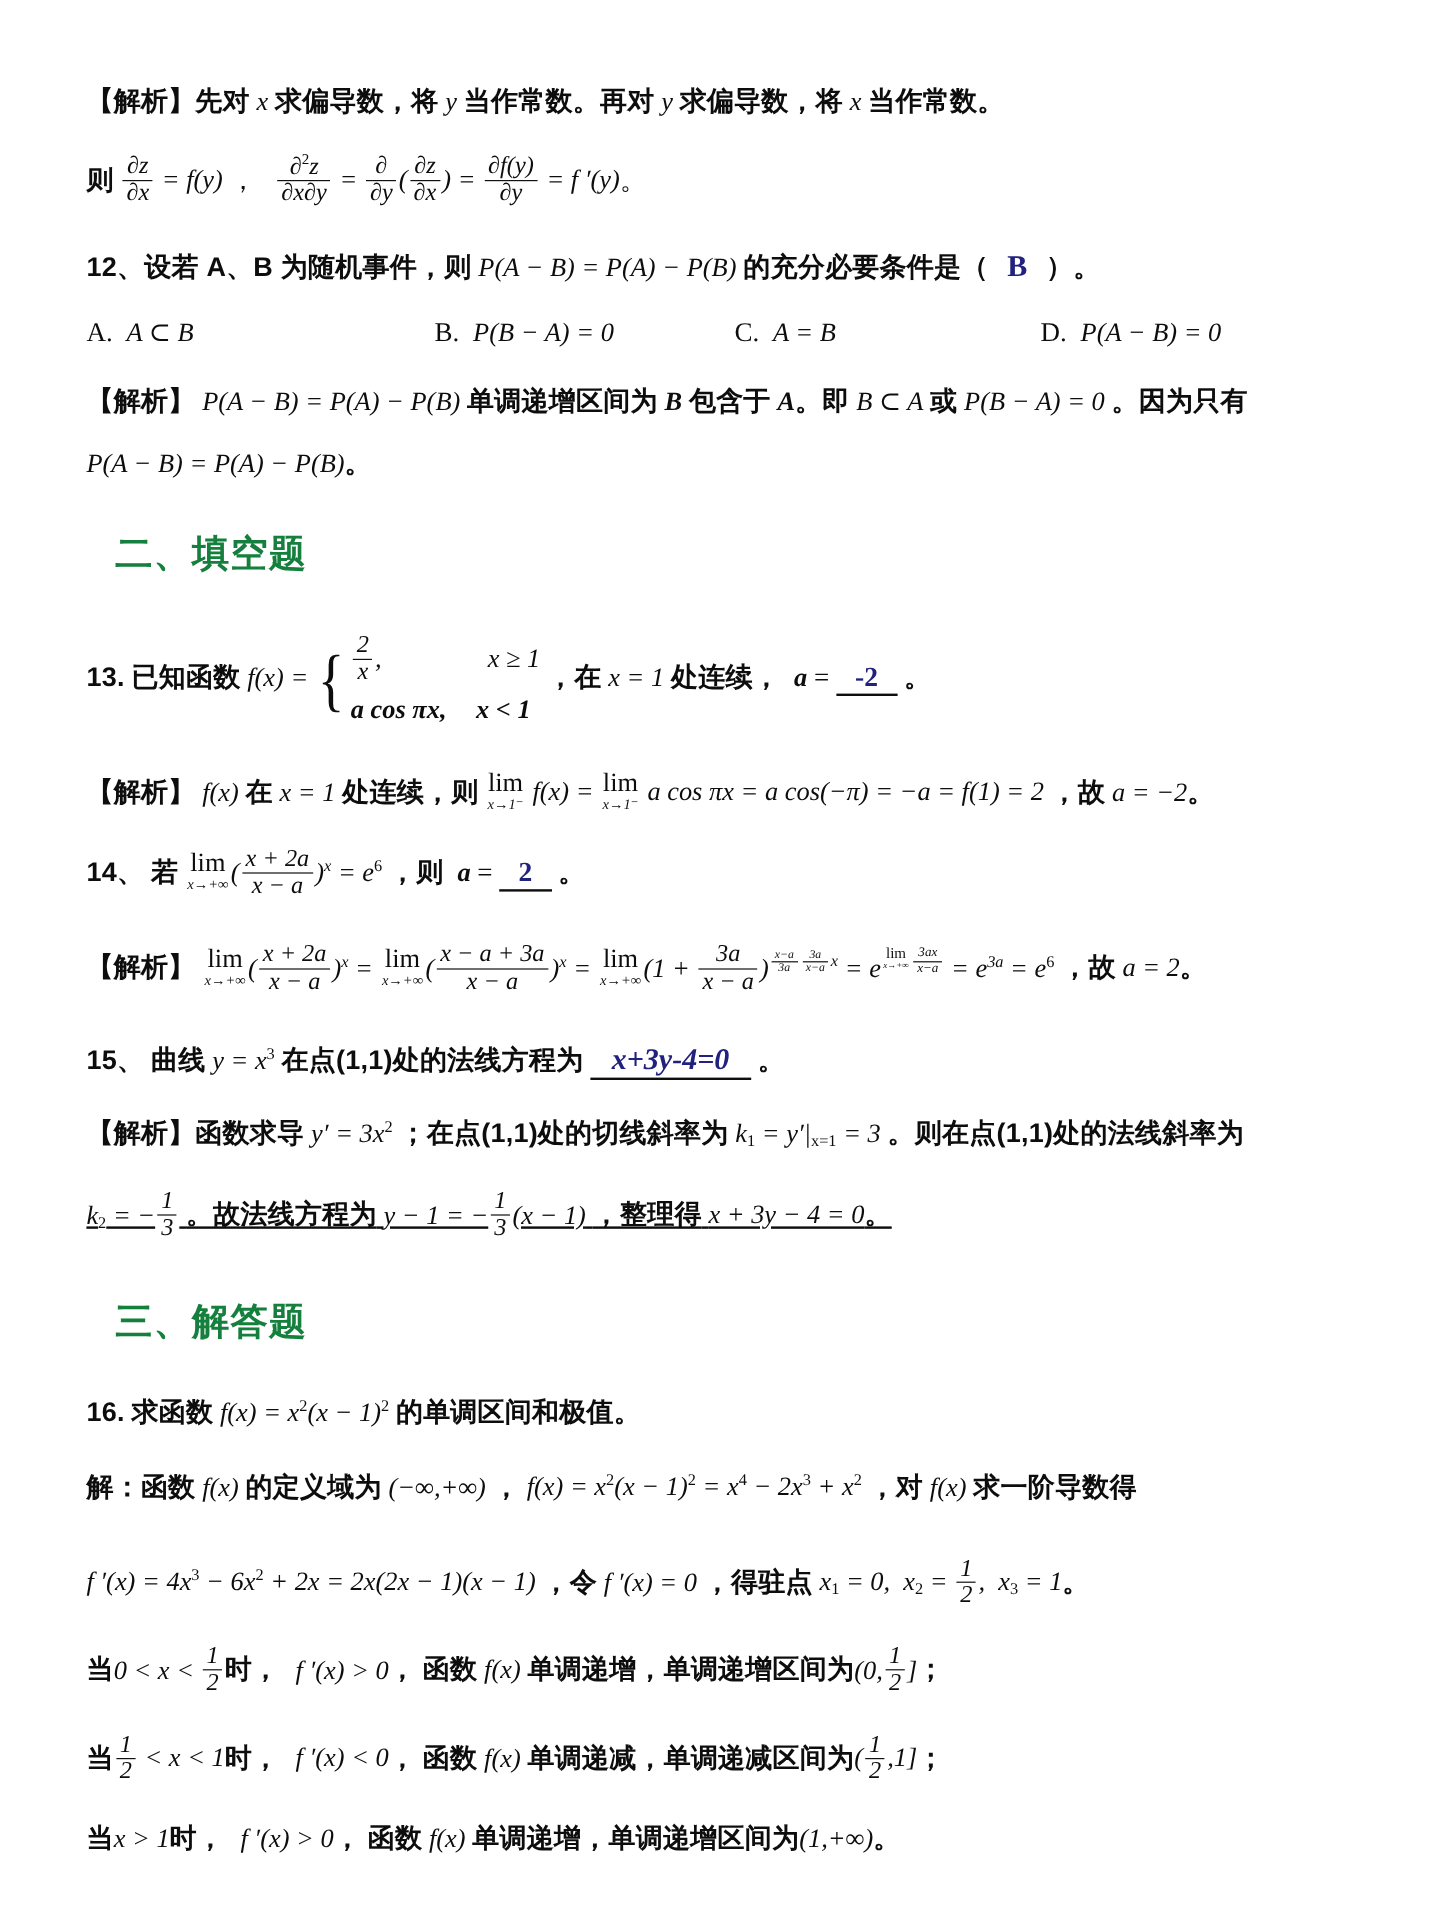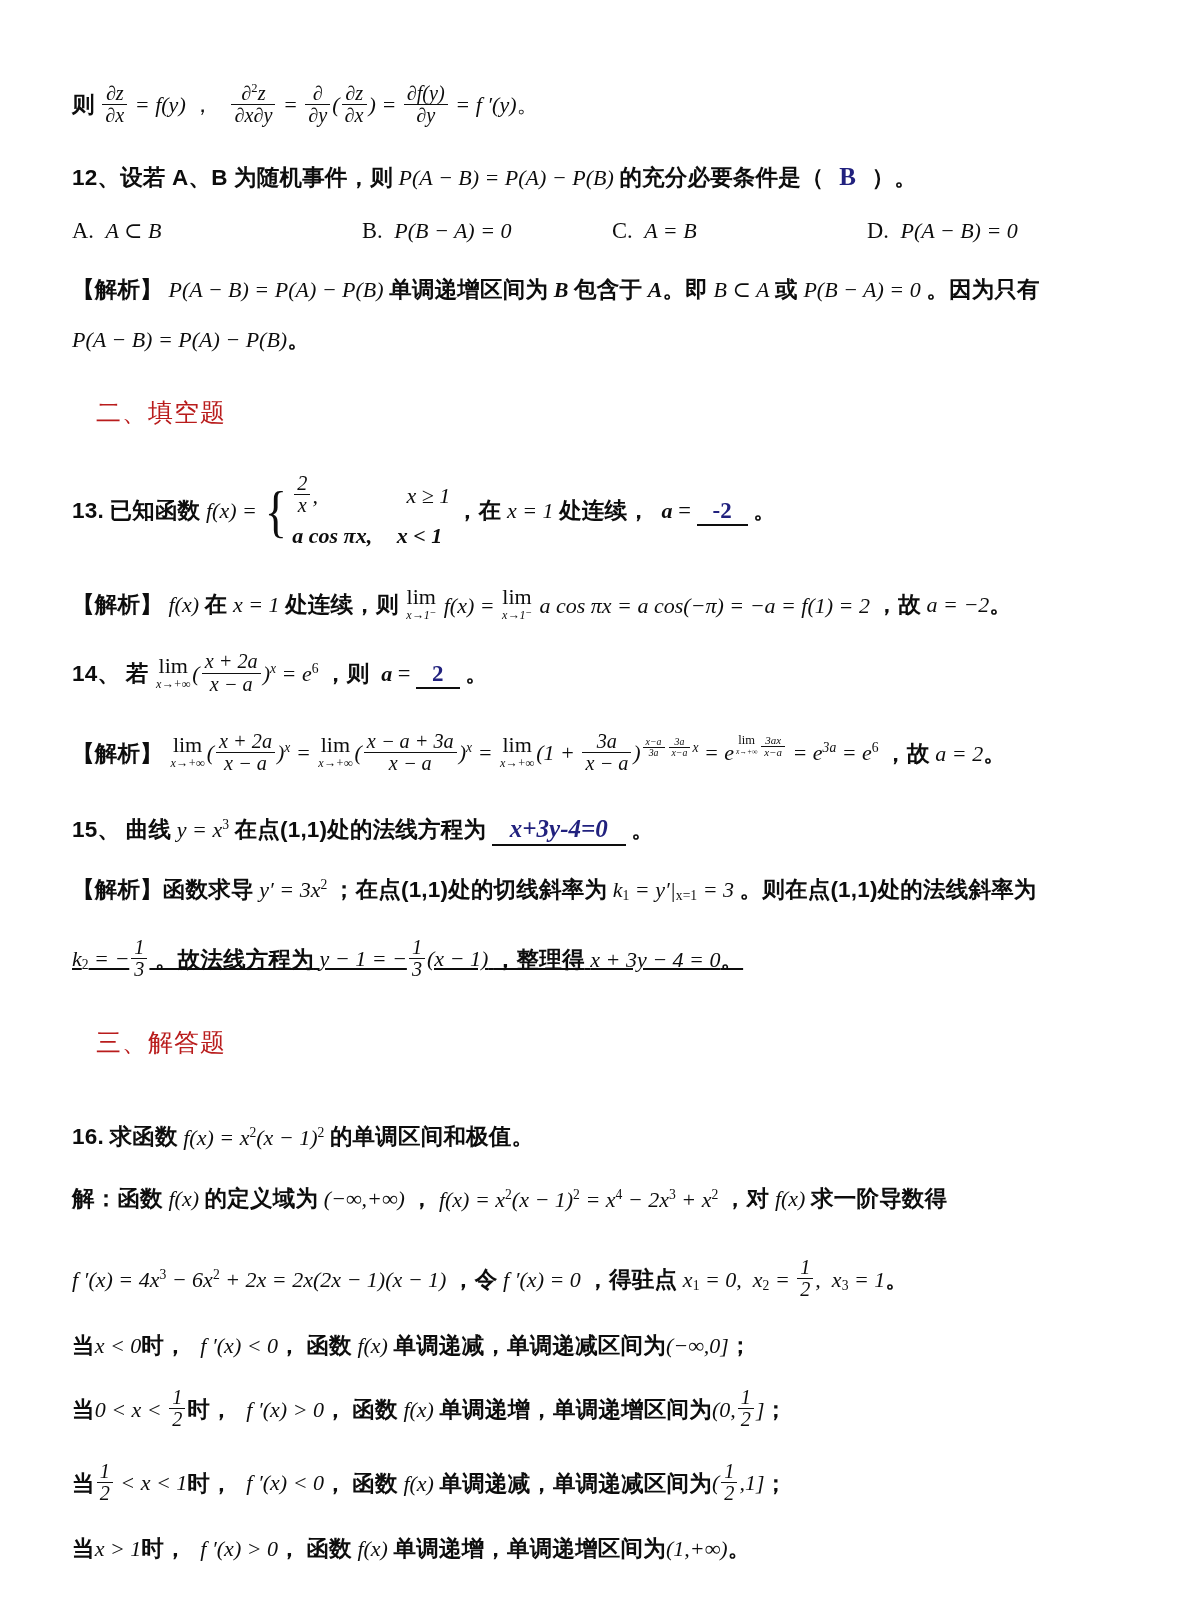--- a/index.html
+++ b/index.html
@@ -86,31 +86,42 @@
     padding:0 16px 1px 16px;
     text-align:center;
     font-size:23px;
     line-height:1.05;
   }
   .ans.upright{font-style:normal;}
 
   
   .sec-head{
     font-family:"Liberation Sans","DejaVu Sans",sans-serif;
-    font-weight:400;
-    font-size:25px;
-    color:#b91c1c;
+    font-weight:700;
+    font-size:31px;
+    color:#15803d;
     letter-spacing:1px;
   }
 </style>
 </head>
 <body>
 
 <div class="page">
 
+  <div class="line" style="margin-top:22px;">
+    <span class="cn">【解析】先对</span>
+    <span class="math">x</span>
+    <span class="cn">求偏导数，将</span>
+    <span class="math">y</span>
+    <span class="cn">当作常数。再对</span>
+    <span class="math">y</span>
+    <span class="cn">求偏导数，将</span>
+    <span class="math">x</span>
+    <span class="cn">当作常数。</span>
+  </div>
 
   <div class="line" style="margin-top:30px;">
     <span class="cn">则</span>
     <span class="math"><span class="frac"><span class="n">∂z</span><span class="d">∂x</span></span> = f(<span>y</span>)</span>
     <span class="cnn">，</span>
     <span class="math" style="margin-left:10px;"><span class="frac"><span class="n">∂<sup class="en">2</sup>z</span><span class="d">∂x∂y</span></span> = <span class="frac"><span class="n">∂</span><span class="d">∂y</span></span>(<span class="frac"><span class="n">∂z</span><span class="d">∂x</span></span>) = <span class="frac"><span class="n">∂f(y)</span><span class="d">∂y</span></span> = f ′(y)</span><span class="cnn">。</span>
   </div>
 
   <div class="line" style="margin-top:38px;">
     <span class="cn">12、</span><span class="cn">设若 A、B 为随机事件，则</span>
@@ -236,21 +247,21 @@
   <div class="line" style="margin-top:34px;text-decoration:underline;">
     <span class="math">k<sub class="s">2</sub> = −<span class="frac"><span class="n">1</span><span class="d">3</span></span></span>
     <span class="cn">。故法线方程为</span>
     <span class="math">y − 1 = −<span class="frac"><span class="n">1</span><span class="d">3</span></span>(x − 1)</span>
     <span class="cn">，整理得</span>
     <span class="math">x + 3y − 4 = 0</span><span class="cn">。</span>
   </div>
 
   <div class="sec-head" style="margin-top:46px;margin-left:24px;">三、解答题</div>
 
-  <div class="line" style="margin-top:66px;">
+  <div class="line" style="margin-top:42px;">
     <span class="cn">16.</span>
     <span class="cn">求函数</span>
     <span class="math">f(x) = x<sup class="en">2</sup>(x − 1)<sup class="en">2</sup></span>
     <span class="cn">的单调区间和极值。</span>
   </div>
 
   <div class="line" style="margin-top:38px;">
     <span class="cn">解：函数</span>
     <span class="math">f(x)</span>
     <span class="cn">的定义域为</span>
@@ -263,27 +274,20 @@
   </div>
 
   <div class="line" style="margin-top:46px;">
     <span class="math">f ′(x) = 4x<sup class="en">3</sup> − 6x<sup class="en">2</sup> + 2x = 2x(2x − 1)(x − 1)</span>
     <span class="cn">，令</span>
     <span class="math">f ′(x) = 0</span>
     <span class="cn">，得驻点</span>
     <span class="math">x<sub class="s">1</sub> = 0, &nbsp;x<sub class="s">2</sub> = <span class="frac"><span class="n">1</span><span class="d">2</span></span>, &nbsp;x<sub class="s">3</sub> = 1</span><span class="cn">。</span>
   </div>
 
-  <div class="line" style="margin-top:34px;">
-    <span class="cn">当</span><span class="math">x &lt; 0</span><span class="cn">时，</span>
-    <span class="math" style="margin-left:8px;">f ′(x) &lt; 0</span><span class="cn">，</span>
-    <span class="cn">函数</span>
-    <span class="math">f(x)</span>
-    <span class="cn">单调递减，单调递减区间为</span><span class="math">(−∞,0]</span><span class="cn">；</span>
-  </div>
 
   <div class="line" style="margin-top:30px;">
     <span class="cn">当</span><span class="math">0 &lt; x &lt; <span class="frac"><span class="n">1</span><span class="d">2</span></span></span><span class="cn">时，</span>
     <span class="math" style="margin-left:8px;">f ′(x) &gt; 0</span><span class="cn">，</span>
     <span class="cn">函数</span>
     <span class="math">f(x)</span>
     <span class="cn">单调递增，单调递增区间为</span><span class="math">(0,<span class="frac"><span class="n">1</span><span class="d">2</span></span>]</span><span class="cn">；</span>
   </div>
 
   <div class="line" style="margin-top:30px;">

